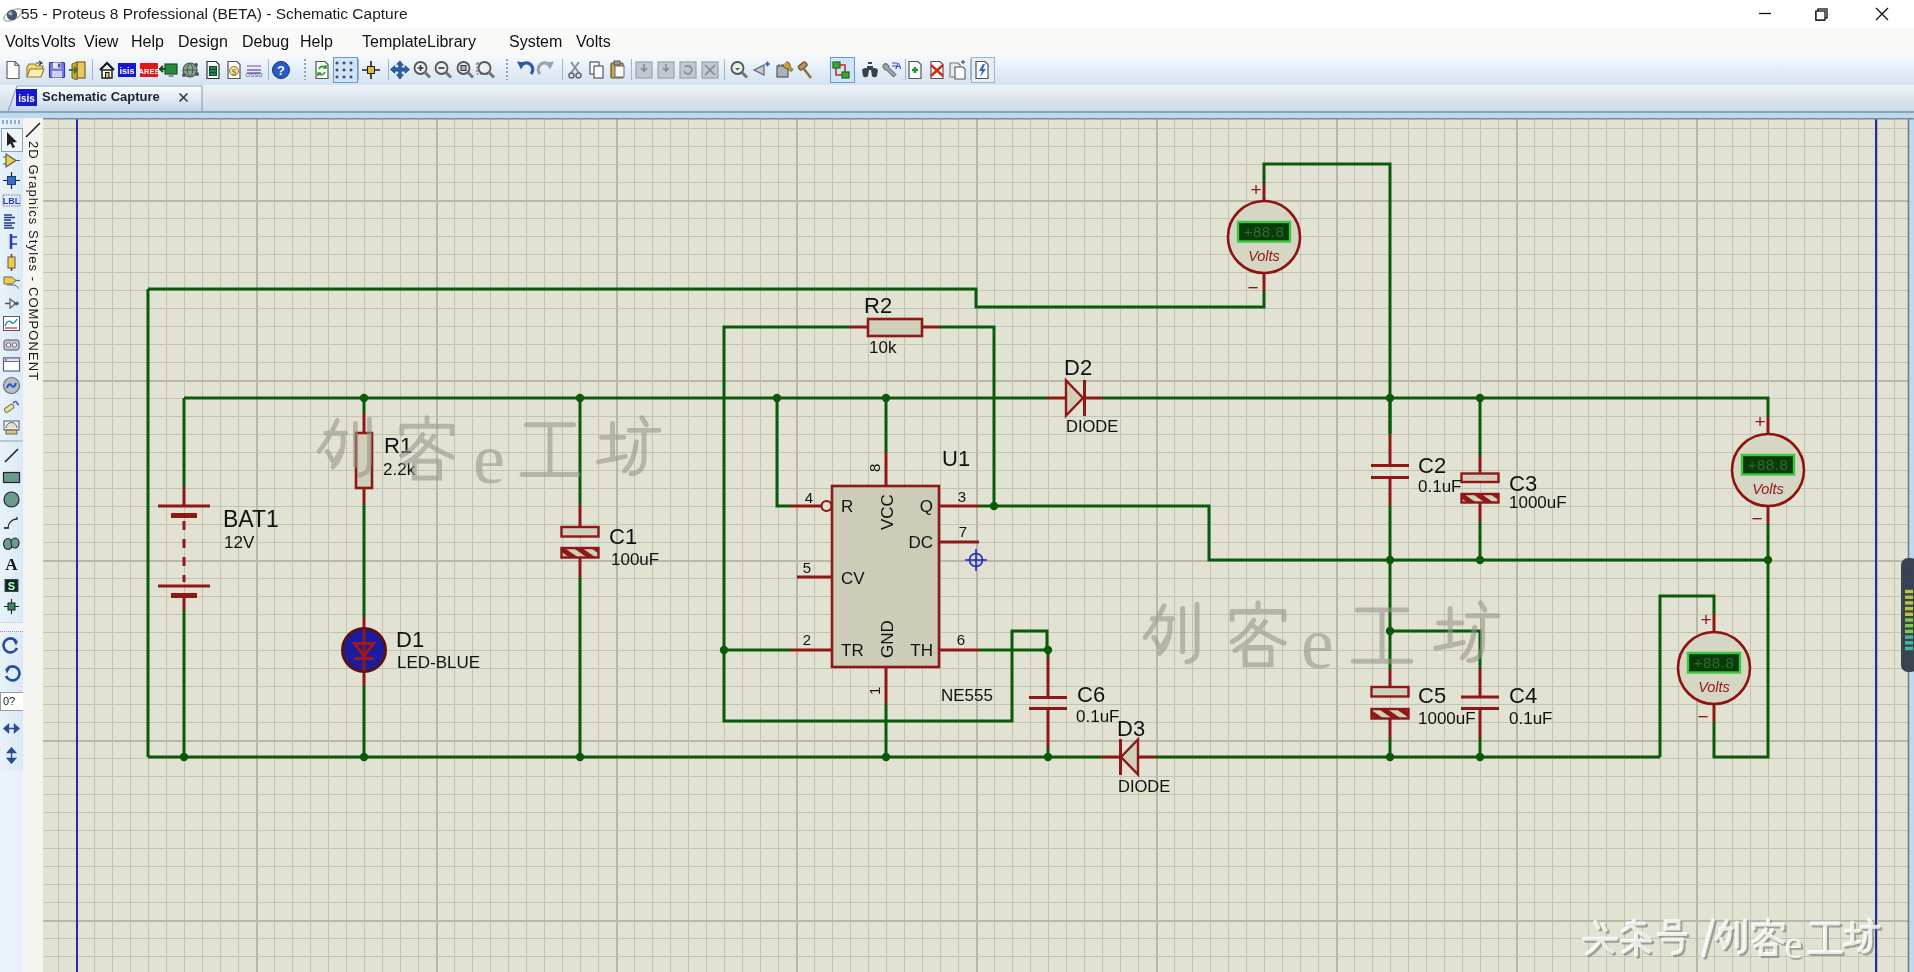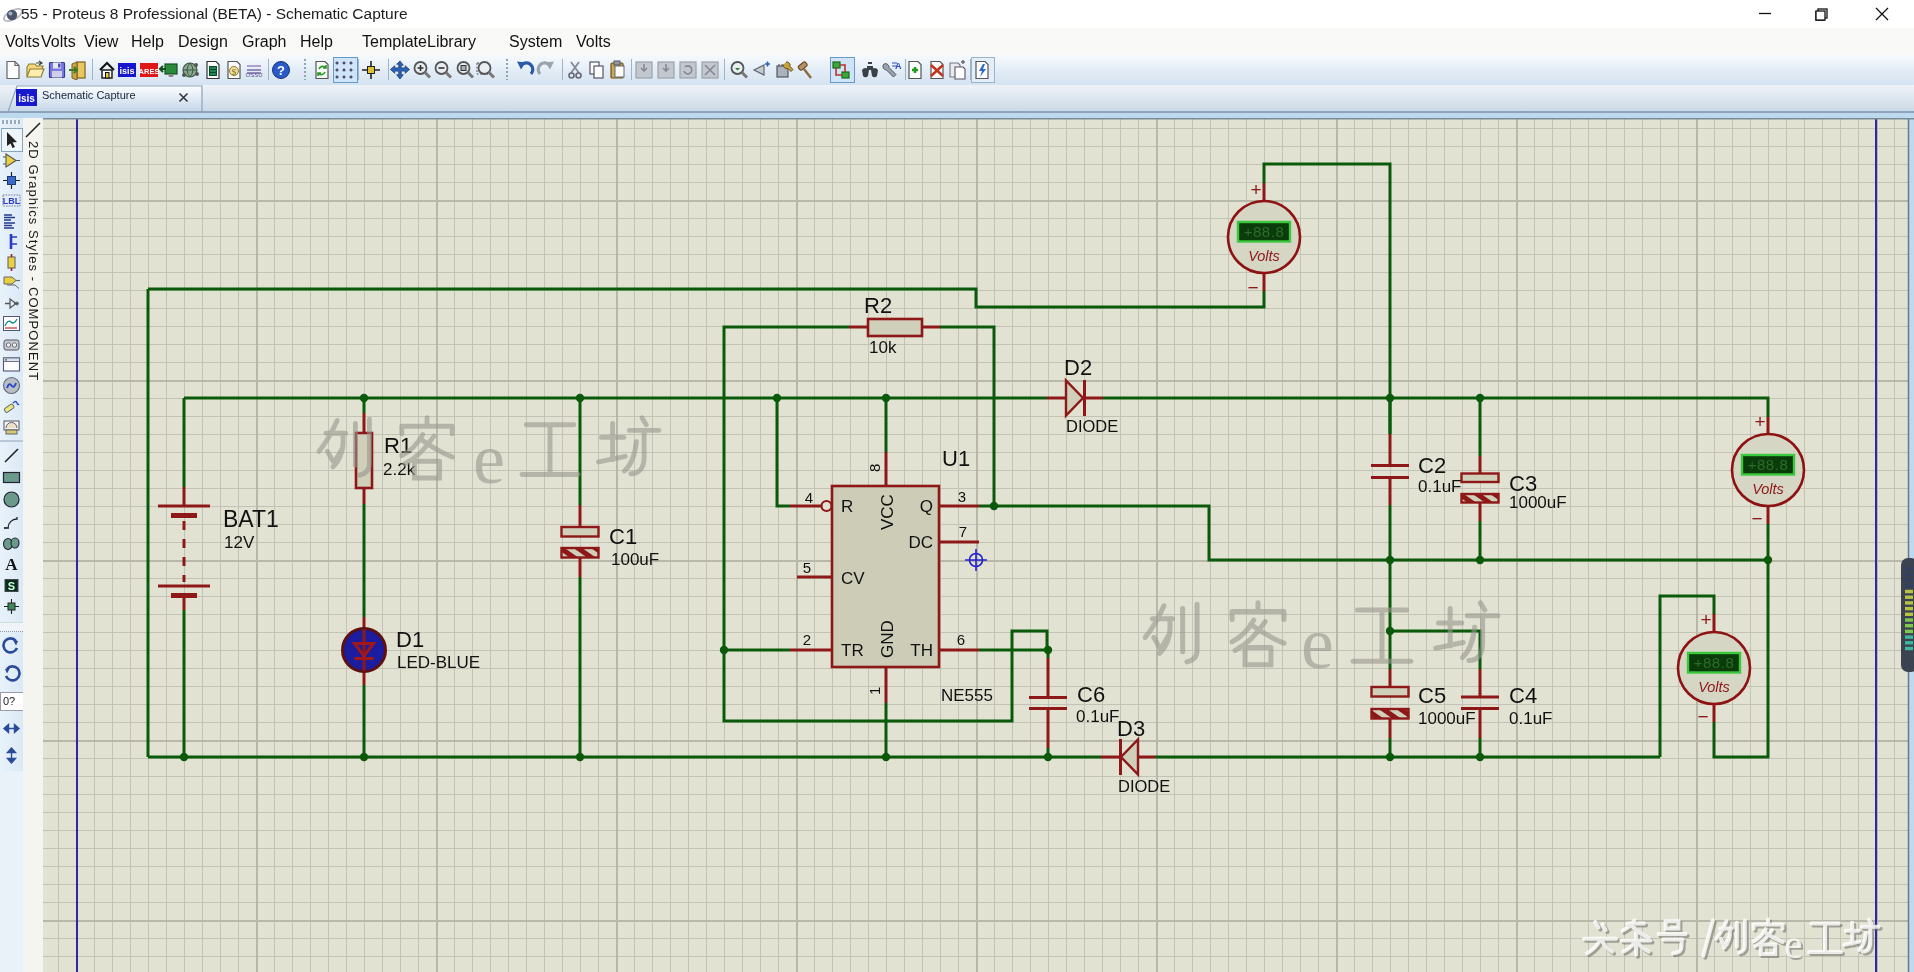--- a/index.html
+++ b/index.html
@@ -38,21 +38,21 @@
 <rect x="71" y="11" width="9" height="9" fill="#fff" stroke="#111" stroke-width="1.3"></rect>
 <path d="M131 8 l12 12 M143 8 l-12 12" stroke="#111" stroke-width="1.3"></path>
 </svg>
 </div>
 <div class="abs" id="menubar">
 <div class="menu" style="left:5px">Volts</div>
 <div class="menu" style="left:41px">Volts</div>
 <div class="menu" style="left:84px">View</div>
 <div class="menu" style="left:131px">Help</div>
 <div class="menu" style="left:178px">Design</div>
-<div class="menu" style="left:242px">Graph</div>
+<div class="menu" style="left:242px">Debug</div>
 <div class="menu" style="left:300px">Help</div>
 <div class="menu" style="left:362px">Template</div>
 <div class="menu" style="left:427px">Library</div>
 <div class="menu" style="left:509px">System</div>
 <div class="menu" style="left:576px">Volts</div>
 </div>
 <div class="abs" id="toolbar">
 <svg class="abs" style="left:3px;top:4.5px" width="20" height="20" viewBox="0 0 20 20">
       <path d="M4 1.5 h8 l4 4 V18.5 H4 Z" fill="#fdfdfd" stroke="#666" stroke-width="1.2"></path>
       <path d="M12 1.5 v4 h4" fill="none" stroke="#666" stroke-width="1.2"></path>
@@ -276,21 +276,21 @@
         <stop offset="1" stop-color="#c3d5e7"></stop>
       </linearGradient>
     </defs>
 <polygon points="8,27 17,1 202,1 202,27" fill="url(#tabg)" stroke="#8ba4bc" stroke-width="1.2"></polygon>
 </svg>
 <div class="abs" id="tabinner">
 <svg class="abs" style="left:-4px;top:2px" width="21" height="17" viewBox="0 0 21 17">
       <rect width="21" height="17" fill="#1818cc"></rect>
       <text x="10.5" y="12.5" font-size="10" font-weight="bold" fill="#fff" text-anchor="middle">isis</text>
     </svg>
-<div class="abs" style="left:22px;top:2px;font-size:11px;font-weight:normal;color:#152535;white-space:nowrap">Schematic Capture</div>
+<div class="abs" style="left:22px;top:2px;font-size:13px;font-weight:bold;color:#152535;white-space:nowrap">Schematic Capture</div>
 <svg class="abs" style="left:158px;top:5px" width="11" height="11" viewBox="0 0 11 11">
       <path d="M1.5 1.5 L9.5 9.5 M9.5 1.5 L1.5 9.5" stroke="#334" stroke-width="1.6"></path>
     </svg>
 </div>
 <div class="abs" id="tabline"></div>
 <div class="abs" id="tabgap"></div>
 <div class="abs" id="sidebar">
 <div class="abs" style="left:2px;top:2px;width:19px;height:4px;background:repeating-linear-gradient(90deg,#9ab 0 2px,#e8f2fa 2px 4px)"></div>
 <div class="abs" style="left:1px;top:10px;width:20px;height:22px;background:#eef6fc;border:1px solid #8aa4bc"></div>
 <svg class="abs" style="left:2px;top:12px" width="19" height="19" viewBox="0 0 19 19">

